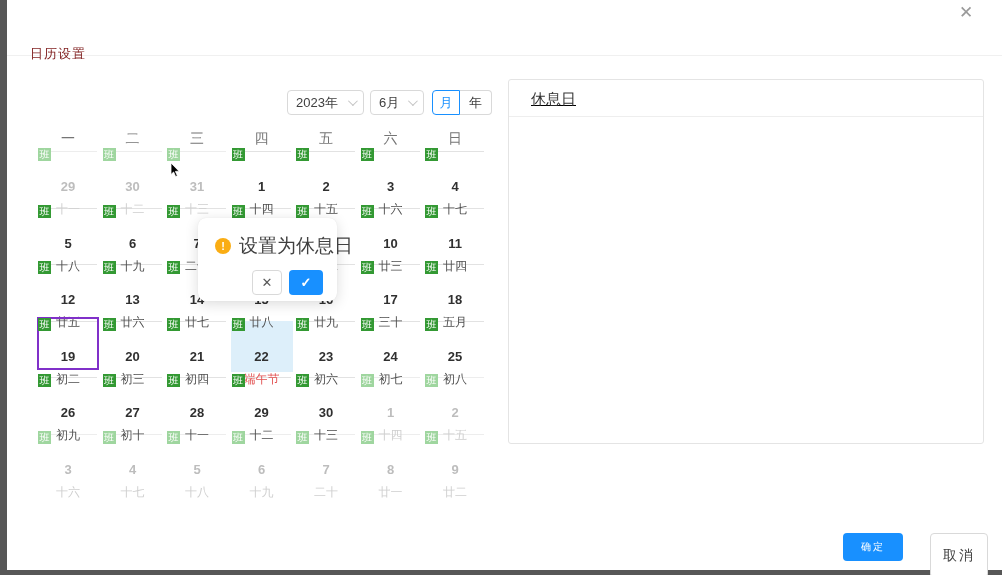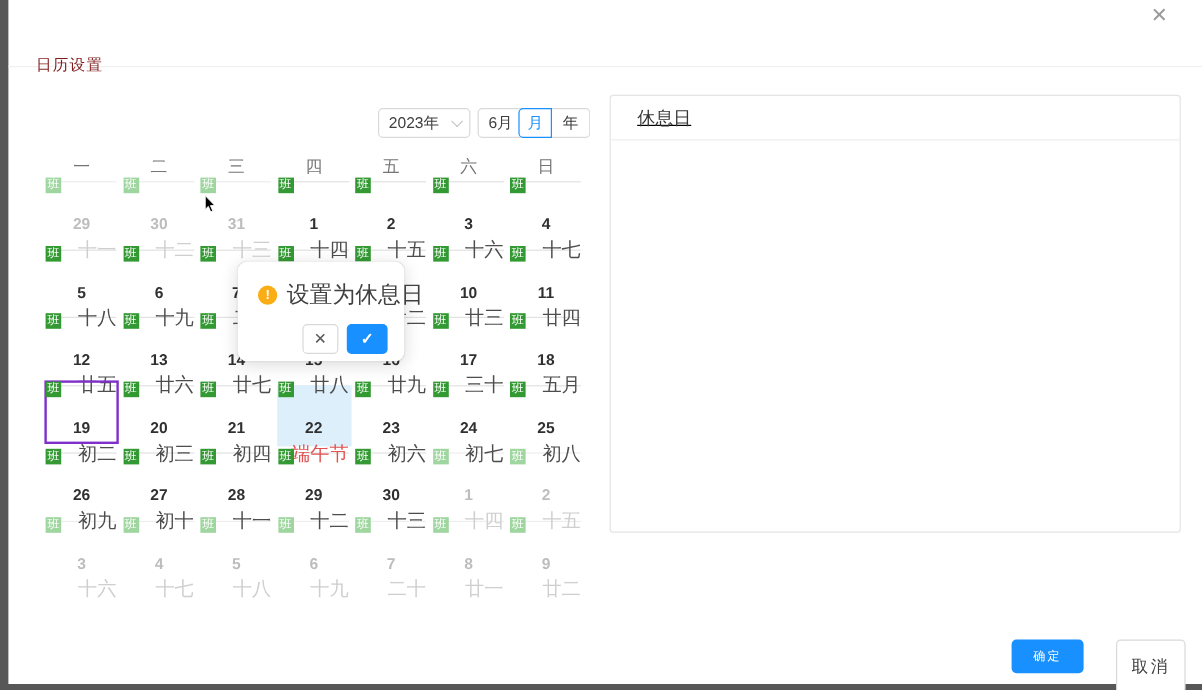--- a/index.html
+++ b/index.html
@@ -8,21 +8,21 @@
   .dialog { position:absolute; left:7px; top:0; width:995px; height:570px; background:#fff; }
 
   .dialog-header { position:relative; height:56px; border-bottom:1px solid #f0f0f0; }
   .dialog-title { position:absolute; left:23px; top:19px; font-size:13px; color:#7f1d1d; letter-spacing:1px;margin-top:26px; }
   .close { position:absolute; left:946px; top:0; width:26px; height:26px; line-height:26px; text-align:center;
            font-size:17px; color:#9a9a9a; cursor:default; }
 
   
   .select { position:absolute; top:90px; height:25px; border:1px solid #d9d9d9; border-radius:4px;
             display:flex; align-items:center; justify-content:space-between; padding:0 8px;
-            font-size:13px; color:#404040; background:#fff;margin-left:28px; }
+            font-size:13px; color:#404040; background:#fff; }
   .year-select { left:280px; width:77px; }
   .month-select { left:363px; width:54px; }
   .chevron { width:7px; height:7px; border-right:1.5px solid #c4c4c4; border-bottom:1.5px solid #c4c4c4;
              transform:rotate(45deg) translateY(-2px); margin-left:6px; flex:none; }
   .segment { position:absolute; top:90px; left:425px; display:flex; height:25px; font-size:13px; }
   .seg { display:flex; align-items:center; justify-content:center; background:#fff; color:#404040;
          border:1px solid #d9d9d9; }
   .seg-month { width:28px; border-color:var(--accent,#1890ff); color:var(--accent,#1890ff);
                border-radius:4px 0 0 4px; z-index:1; }
   .seg-year { width:32px; border-left:none; border-radius:0 4px 4px 0; }
@@ -32,21 +32,21 @@
   .wd { text-align:center; font-size:14px; color:#757575; height:21px; }
   .grid { position:absolute; left:32px; top:151px; display:grid; grid-template-columns:repeat(7,58px);
           grid-auto-rows:56.5px; column-gap:6.5px; }
   .cell { position:relative; border-top:1px solid #e2e2e2; }
   .cell.other { border-top-color:#ededed; }
   .badge { position:absolute; left:-1px; top:-4px; width:13px; height:13px; background:var(--green,#339933);
            color:#fff; font-size:10px; line-height:13px; text-align:center; z-index:2; }
   .cell.other .badge { background:var(--green-faded,#9fd69f); }
   .num { margin-top:28px; text-align:center; font-size:13px; font-weight:700; color:#303030;
          line-height:14px; position:relative; z-index:1; }
-  .lunar { margin-top:8px; text-align:right; font-size:16px; color:#4d4d4d; line-height:14px;
+  .lunar { margin-top:8px; text-align:center; font-size:12px; color:#4d4d4d; line-height:14px;
            position:relative; z-index:1; }
   .cell.other .num { color:#bdbdbd; font-weight:700; }
   .cell.other .lunar { color:#cfcfcf; }
   .cell.selected::after { content:""; position:absolute; left:-2px; right:-2px; top:-5px; bottom:7px;
                           border:2px solid var(--purple,#8030c9); z-index:1; }
   .cell.holiday::before { content:""; position:absolute; left:-2px; right:-2px; top:-1px; bottom:5px;
                           background:var(--holiday-bg,#ddeffa); z-index:0; }
   .cell.holiday .lunar { color:var(--holiday-red,#e25050); }
 
   

